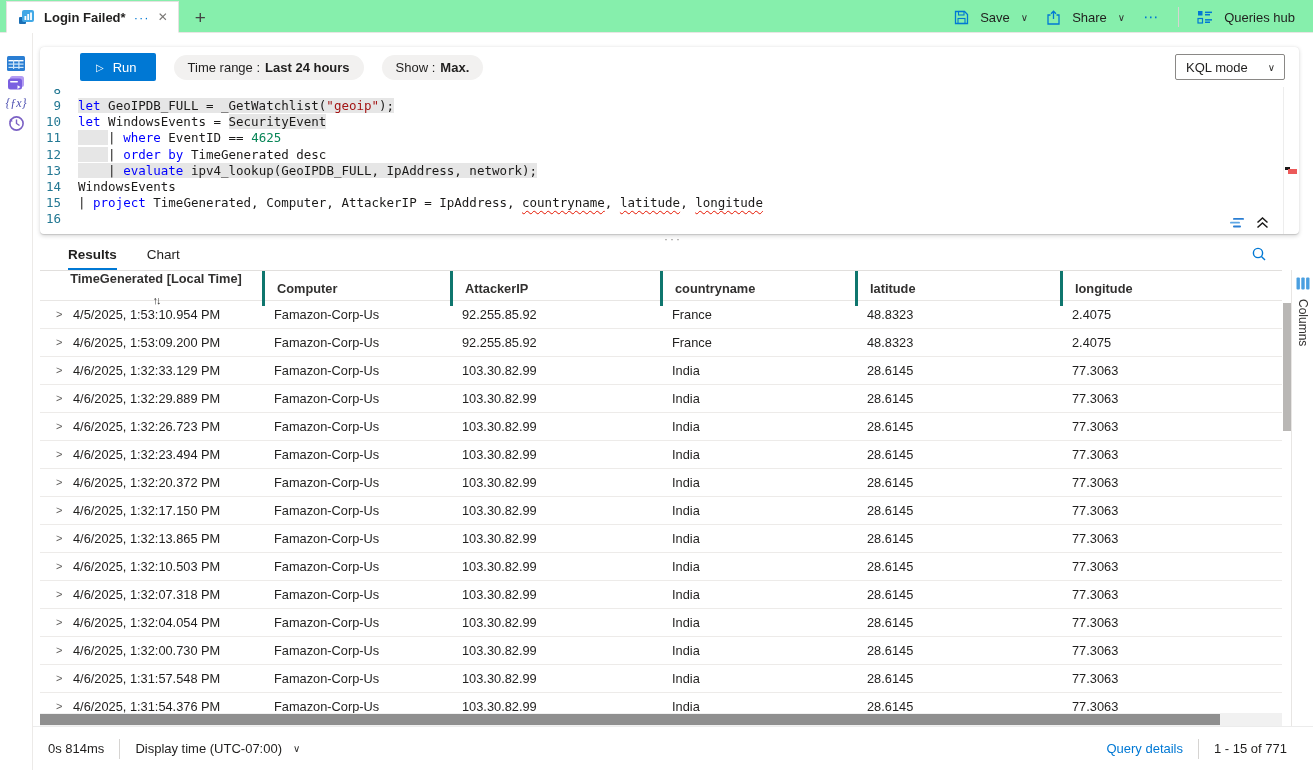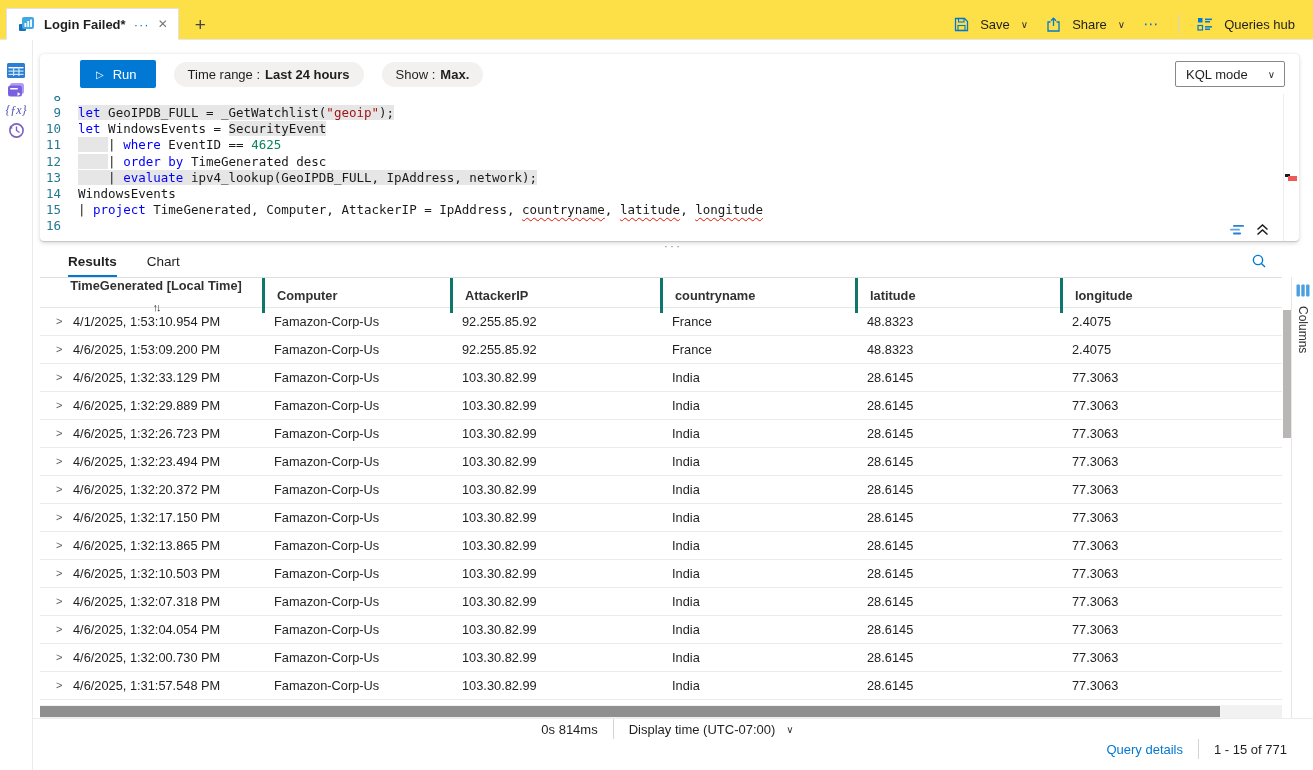--- a/index.html
+++ b/index.html
@@ -1,21 +1,21 @@
 <!DOCTYPE html>
 <html><head>
 <meta charset="utf-8">
 <style>
   * { box-sizing: border-box; margin: 0; padding: 0; }
   html,body { width:1313px; height:770px; overflow:hidden; background:#fff;
     font-family:"Liberation Sans", sans-serif; color:#201f1e; }
   .app { width:1313px; height:770px; display:flex; flex-direction:column; }
 
   
-  .topbar { height:40px; flex-shrink:0; display:flex; align-items:flex-end; padding-left:6px; position:relative; background:#fde047; }
+  .topbar { height:33px; flex-shrink:0; display:flex; align-items:flex-end; padding-left:6px; position:relative; background:#86efac; }
   .topbar::after { content:''; position:absolute; left:0; right:0; bottom:0; height:1px; background:#e8e6e4; }
   .tab { position:relative; z-index:1; display:flex; align-items:center; gap:8px; height:32px; padding:0 10px 0 9px;
          background:#fff; border:1px solid #e4e2e0; border-bottom:1px solid #fff; cursor:pointer; }
   .tab-title { font-size:13px; font-weight:700; }
   .tab-more { color:#0078d4; font-size:13px; letter-spacing:1px; cursor:pointer; }
   .tab-close { color:#797775; font-size:12px; cursor:pointer; }
   .newtab { font-size:19px; color:#444; margin:0 0 4px 16px; cursor:pointer; font-weight:300; }
   .top-actions { margin-left:auto; display:flex; align-items:center; gap:18px; padding:0 18px 6px 0; font-size:13px; }
   .action { display:flex; align-items:center; gap:11px; cursor:pointer; }
   .chev { font-size:10px; color:#323130; }
@@ -81,22 +81,22 @@
   .td-first { display:flex; align-items:center; gap:8px; padding-left:16px; }
   .row-chev { color:#605e5c; font-size:11px; width:9px; flex-shrink:0; }
   .hscroll { height:13px; background:#f1f1f1; position:relative; flex-shrink:0; }
   .hscroll-thumb { position:absolute; left:0; top:1px; height:11px; width:95%; background:#8f8f8f; cursor:pointer; }
   .vscroll { width:8px; margin-left:1px; position:relative; }
   .vscroll-thumb { position:absolute; top:33px; left:0; width:8px; height:128px; background:#b9b7b5; cursor:pointer; }
   .columns-rail { width:22px; border-left:1px solid #e8e6e4; display:flex; flex-direction:column; align-items:center; padding-top:7px; gap:9px; }
   .columns-label { writing-mode:vertical-rl; font-size:12px; color:#323130; cursor:pointer; }
 
   
-  .statusbar { height:52px; flex-shrink:0; border-top:1px solid #ececec; display:flex; align-items:center;
-    padding:0 26px 0 15px; font-size:13px;flex-direction:column; }
+  .statusbar { height:44px; flex-shrink:0; border-top:1px solid #ececec; display:flex; align-items:center;
+    padding:0 26px 0 15px; font-size:13px; }
   .sb-left, .sb-right { display:flex; align-items:center; gap:15px; }
   .sb-right { margin-left:auto; }
   .link { color:#0078d4; cursor:pointer; }
 </style>
 </head>
 <body>
 
 <div class="app">
 
   <div class="topbar">
@@ -258,21 +258,21 @@
             <div class="th">Computer</div>
             <div class="th">AttackerIP</div>
             <div class="th">countryname</div>
             <div class="th">latitude</div>
             <div class="th">longitude</div>
           </div>
           <div class="tbody">
               <div class="grid trow">
                 <div class="td td-first">
                   <span class="row-chev">&gt;</span>
-                  <span>4/1/2025, 1:53:10.954 PM</span>
+                  <span>4/5/2025, 1:53:10.954 PM</span>
                 </div>
                 <div class="td">Famazon-Corp-Us</div>
                 <div class="td">92.255.85.92</div>
                 <div class="td">France</div>
                 <div class="td">48.8323</div>
                 <div class="td">2.4075</div>
               </div>
               <div class="grid trow">
                 <div class="td td-first">
                   <span class="row-chev">&gt;</span>

